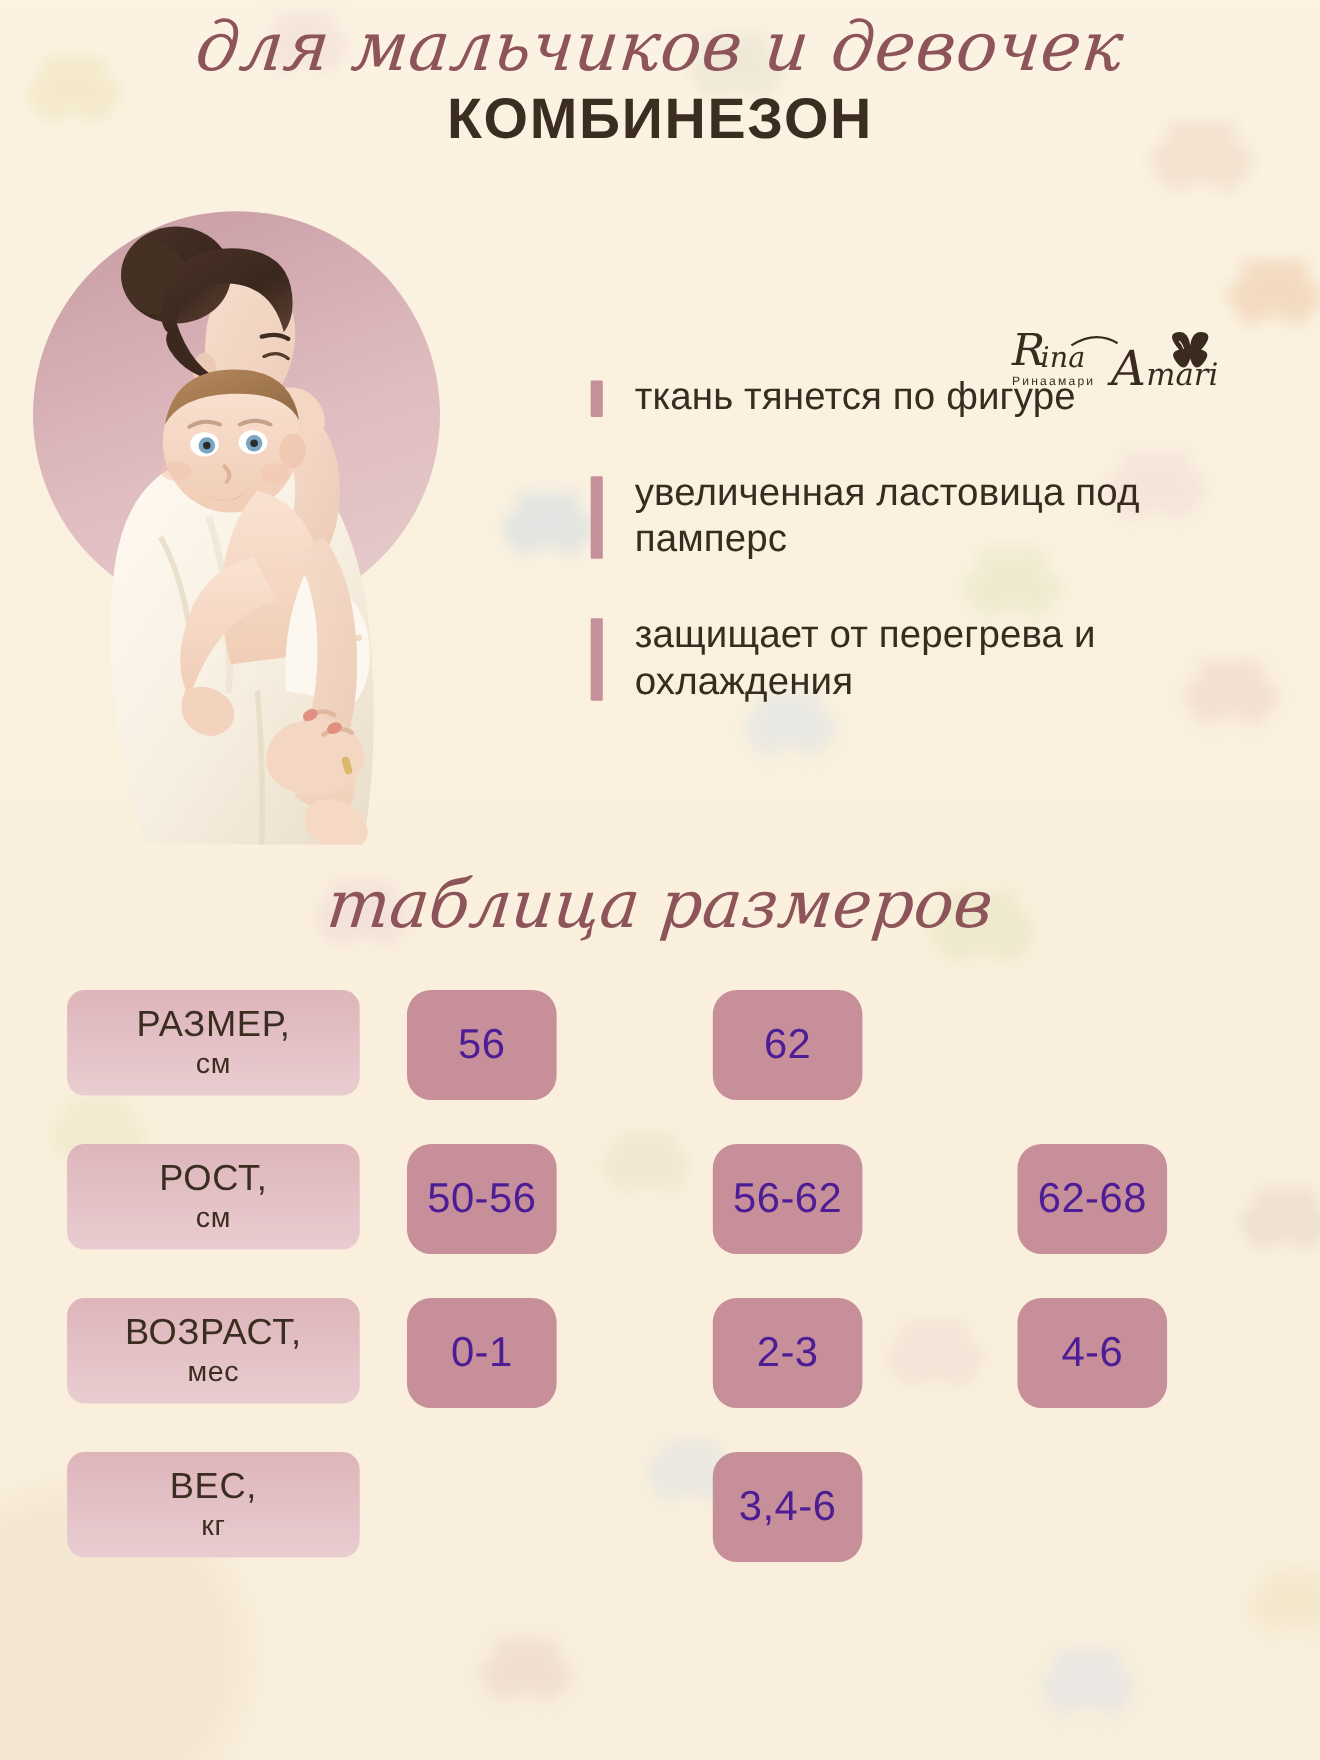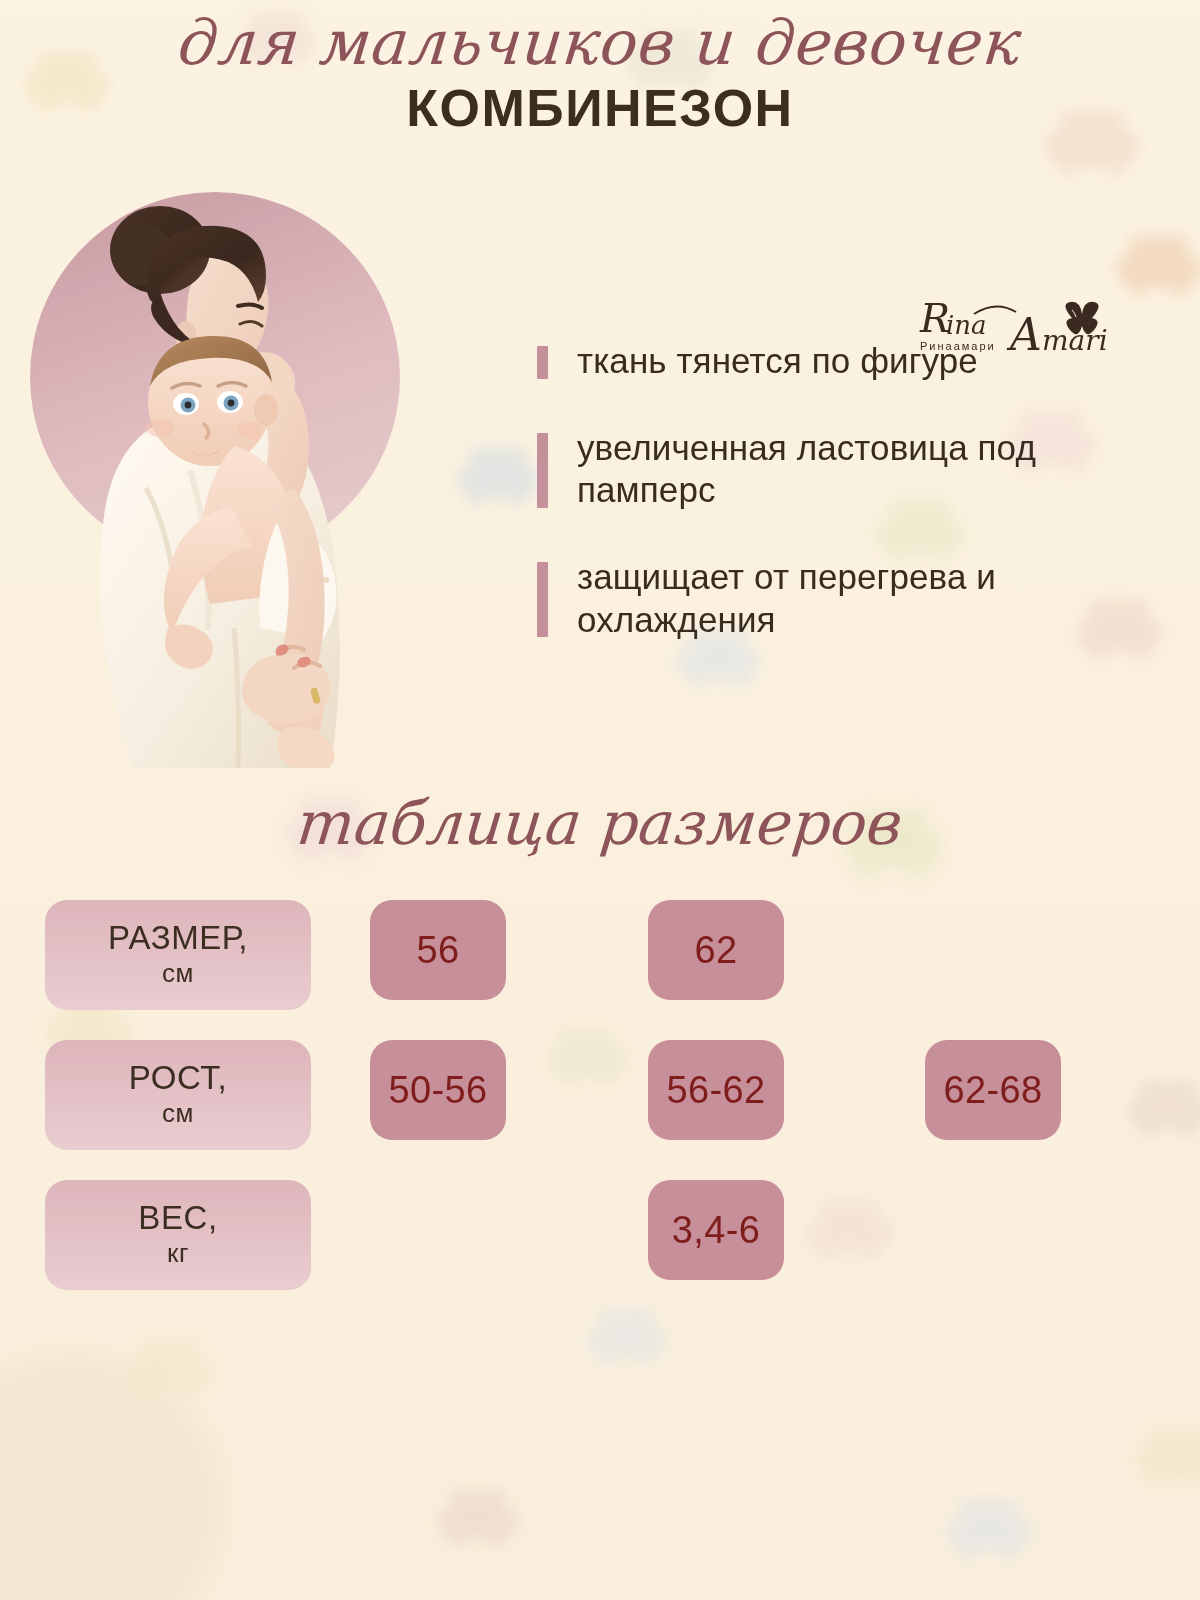--- a/index.html
+++ b/index.html
@@ -131,35 +131,36 @@
   }
   .table { position: absolute; left: 0; top: 900px; width: 1200px; }
   .trow { position: relative; height: 140px; }
   .cell {
     position: absolute;
     display: flex; flex-direction: column;
     align-items: center; justify-content: center;
     border-radius: 22px;
   }
   .cell.label {
-    left: 45px; width: 266px; height: 110px;
+    left: 61px; width: 266px; height: 96px;
     background: linear-gradient(180deg,#ddb5bb 0%, #e9cdd0 100%);
+    border-radius: 16px;
   }
   .cell.label .big {
     font-size: 33px; font-weight: 400; color: #3b2e20; letter-spacing: .6px;
     line-height: 1.05;
   }
   .cell.label .small {
     font-size: 26px; font-weight: 300; color: #3b2e20; letter-spacing: .6px;
     line-height: 1.2; margin-top: 2px;
   }
   .cell.val {
     width: 136px; height: 100px;
     background: #c78f99;
-    color: #7f1d1d;
+    color: #4c1d95;
     font-size: 38px;
     font-weight: 400;
     letter-spacing: .4px;
   }
   .cell.val.c1 { left: 370px; }
   .cell.val.c2 { left: 648px; }
   .cell.val.c3 { left: 925px; }
 </style>
 </head>
 <body>
@@ -336,20 +337,29 @@
     <div class="trow">
       <div class="cell label">
         <div class="big">РОСТ,</div>
         <div class="small">см</div>
       </div>
       <div class="cell val c1">50-56</div>
       <div class="cell val c2">56-62</div>
       <div class="cell val c3">62-68</div>
     </div>
 
+    <div class="trow">
+      <div class="cell label">
+        <div class="big">ВОЗРАСТ,</div>
+        <div class="small">мес</div>
+      </div>
+      <div class="cell val c1">0-1</div>
+      <div class="cell val c2">2-3</div>
+      <div class="cell val c3">4-6</div>
+    </div>
 
     <div class="trow">
       <div class="cell label">
         <div class="big">ВЕС,</div>
         <div class="small">кг</div>
       </div>
       <div class="cell val c2">3,4-6</div>
     </div>
 
   </div>

